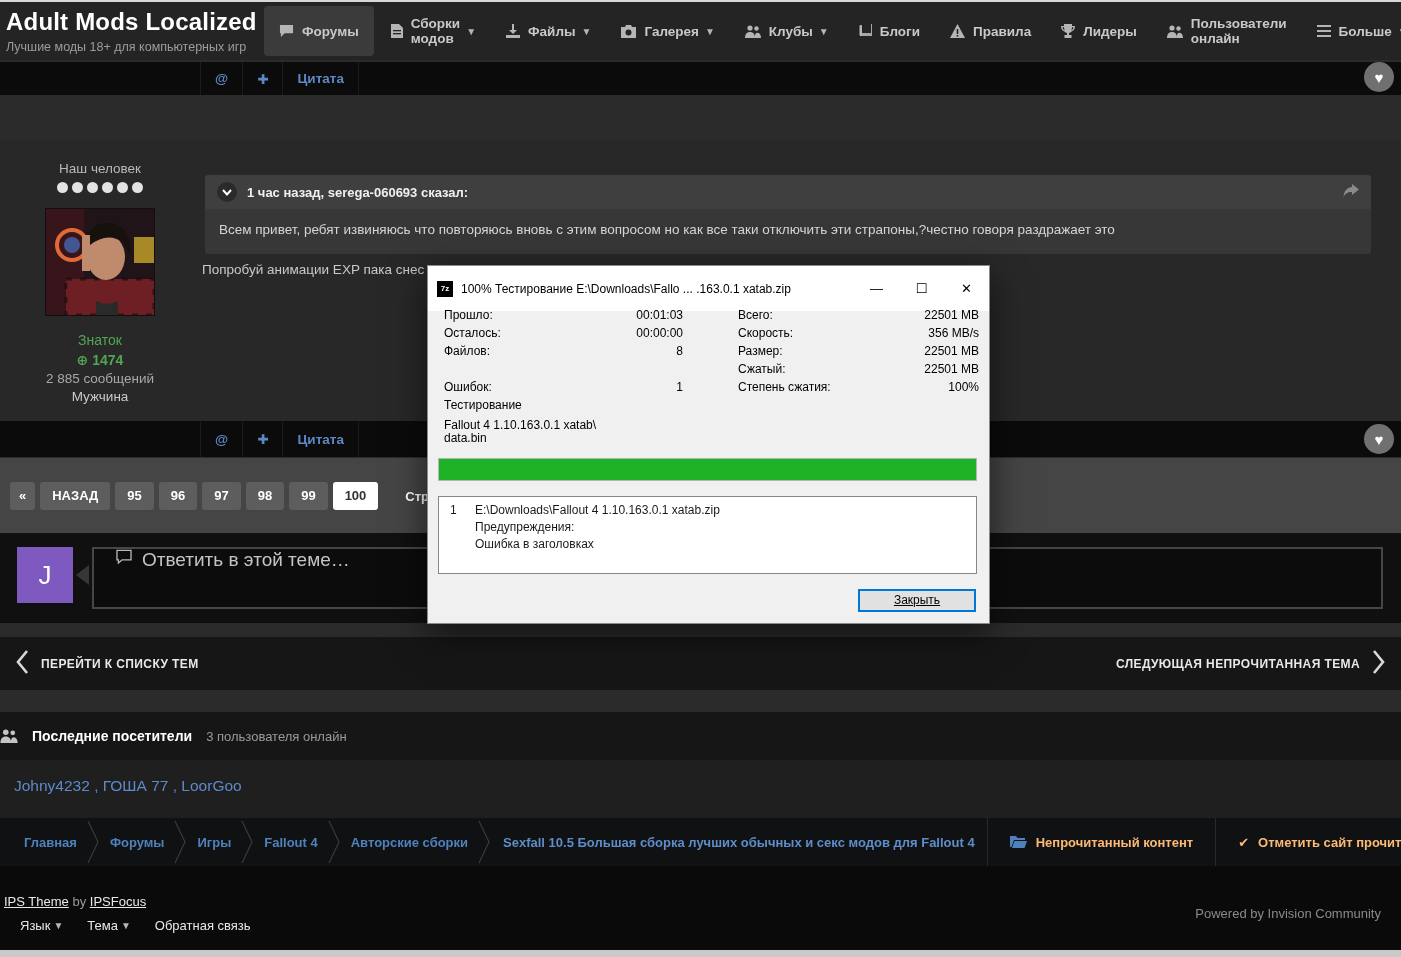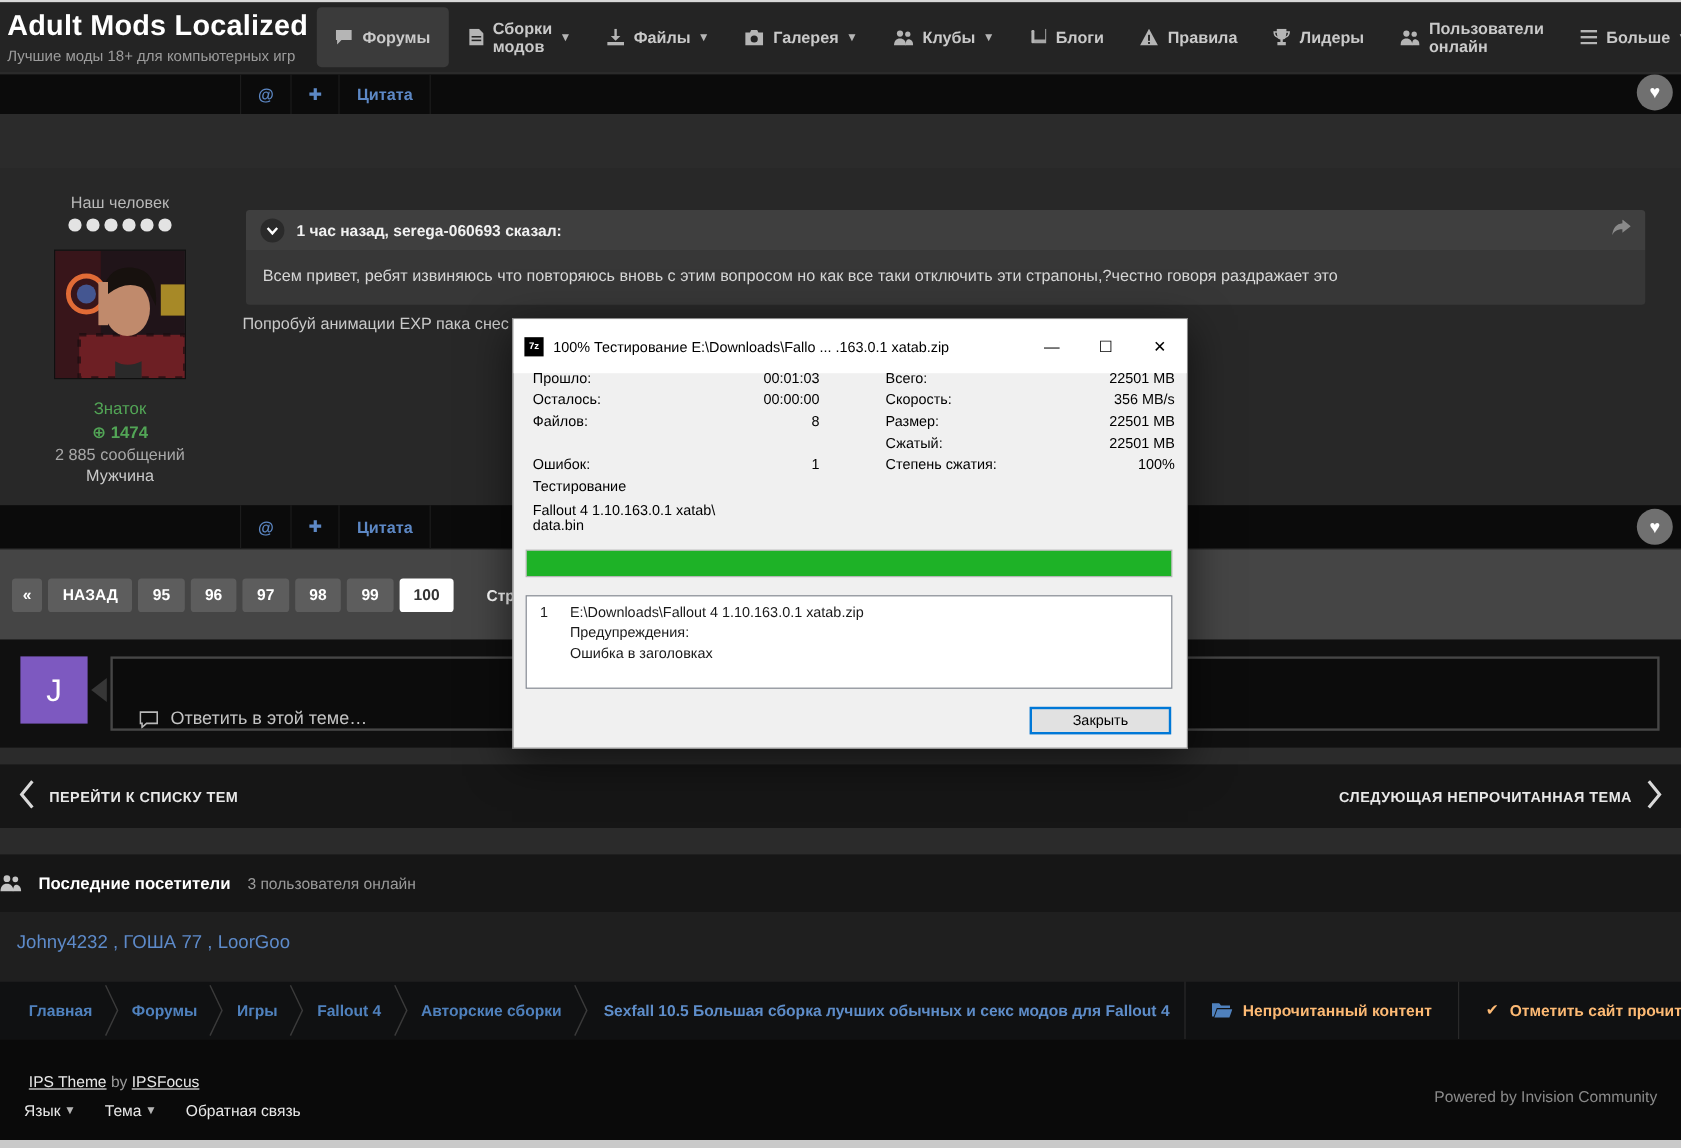--- a/index.html
+++ b/index.html
@@ -63,21 +63,21 @@
   .pg-row { position:absolute; left:10px; top:24px; display:flex; gap:5px; align-items:center; }
   .pg-btn { background:#5d5d5d; color:#fff; height:28px; line-height:28px; padding:0 12px; border-radius:3px; font-size:13px; font-weight:600; cursor:pointer; }
   .pg-btn.first { padding:0 9px; }
   .pg-btn.current { background:#fff; color:#333; }
   .pg-label { margin-left:22px; color:#fff; font-weight:700; font-size:13px; }
 
   
   .reply-sec { top:533px; height:90px; background:#101010; }
   .reply-avatar { position:absolute; left:17px; top:14px; width:56px; height:56px; background:#7d59c0; color:#fff; font-size:26px; display:flex; align-items:center; justify-content:center; cursor:pointer; }
   .reply-tail { position:absolute; left:76px; top:32px; width:0; height:0; border-top:10px solid transparent; border-bottom:10px solid transparent; border-right:13px solid #363636; }
-  .reply-input { position:absolute; left:92px; right:18px; top:14px; height:62px; background:#0c0c0c; border:2px solid #464646; display:flex; align-items:flex-end; gap:10px; padding-left:22px; color:#c4c4c4; font-size:15px; cursor:text; }
+  .reply-input { position:absolute; left:92px; right:18px; top:14px; height:62px; background:#0c0c0c; border:2px solid #464646; display:flex; align-items:flex-start; gap:10px; padding-left:22px; color:#c4c4c4; font-size:19px; cursor:text; }
 
   
   .topic-nav { top:637px; height:53px; background:#161616; }
   .tn-left { position:absolute; left:16px; top:0; height:100%; display:flex; align-items:center; gap:12px; color:#e8e8e8; font-weight:700; font-size:12px; letter-spacing:.4px; cursor:pointer; }
   .tn-right { position:absolute; right:16px; top:0; height:100%; display:flex; align-items:center; gap:12px; color:#e8e8e8; font-weight:700; font-size:12px; letter-spacing:.4px; cursor:pointer; }
 
   
   .vis-head { top:712px; height:48px; background:#161616; display:flex; align-items:center; gap:14px; }
   .vis-title { color:#fff; font-weight:700; font-size:14px; }
   .vis-online { color:#9a9a9a; font-size:13px; }
@@ -89,21 +89,21 @@
   .breadcrumb { top:818px; height:48px; background:#101112; display:flex; align-items:center; }
   .bc-left { display:flex; align-items:center; padding-left:14px; }
   .bc-item { color:#4f81bd; font-size:13px; font-weight:600; padding:0 10px; cursor:pointer; white-space:nowrap; }
   .bc-sep { display:flex; }
   .bc-current { color:#5e8dc9; font-size:13px; font-weight:600; padding:0 12px; white-space:nowrap; }
   .bc-right { margin-left:auto; display:flex; height:100%; }
   .bc-cell { display:flex; align-items:center; gap:9px; padding:0 22px; border-left:1px solid #2a2a2a; color:#fdba74; font-size:13px; font-weight:600; cursor:pointer; white-space:nowrap; }
 
   
   .footer { top:866px; height:84px; background:#0a0a0a; }
-  .ft-line1 { position:absolute; left:24px; top:28px; font-size:13px; color:#9a9a9a; }
+  .ft-line1 { position:absolute; left:4px; top:28px; font-size:13px; color:#9a9a9a; }
   .ft-link { color:#e8e8e8; text-decoration:underline; cursor:pointer; }
   .ft-line2 { position:absolute; left:20px; top:52px; display:flex; gap:24px; font-size:13px; color:#e8e8e8; }
   .ft-item { display:flex; gap:5px; align-items:center; cursor:pointer; }
   .powered { position:absolute; right:20px; top:40px; font-size:13px; color:#8a8a8a; }
   .bottomstrip { top:950px; height:7px; background:#c9c9c9; }
 
   
   .dialog { position:absolute; left:427px; top:265px; width:563px; height:359px; background:#f0f0f0; border:1px solid #8a8a8a; box-shadow:0 10px 34px rgba(0,0,0,.6); color:#000; font-size:12px; }
   .dlg-titlebar { position:absolute; left:0; right:0; top:0; height:45px; background:#fff; display:flex; align-items:center; }
   .dlg-icon { width:16px; height:16px; background:#000; color:#fff; font-size:8px; font-weight:700; display:flex; align-items:center; justify-content:center; margin-left:9px; }
@@ -118,21 +118,21 @@
   .col-rv { left:400px; top:40px; width:151px; text-align:right; }
   .dlg-op { position:absolute; left:16px; top:132px; font-size:12px; }
   .dlg-file1 { position:absolute; left:16px; top:152px; font-size:12px; }
   .dlg-file2 { position:absolute; left:16px; top:165px; font-size:12px; }
   .dlg-progress { position:absolute; left:10px; right:12px; top:192px; height:23px; background:#e6e6e6; border:1px solid #b6b6b6; }
   .dlg-progress-fill { height:100%; background:#1eb227; }
   .dlg-log { position:absolute; left:10px; right:12px; top:230px; height:78px; background:#fff; border:1px solid #828790; padding-top:5px; font-size:12px; color:#1a1a1a; }
   .log-row { height:17px; line-height:17px; position:relative; }
   .log-idx { position:absolute; left:11px; }
   .log-txt { position:absolute; left:36px; }
-  .dlg-close { position:absolute; right:13px; top:323px; width:118px; height:23px; background:#e1e1e1; border:2px solid #0078d7; text-align:center; line-height:19px; font-size:12px; cursor:pointer; }
+  .dlg-close { position:absolute; right:13px; top:323px; width:118px; height:23px; background:#e1e1e1; border:2px solid #0078d7; text-align:center; line-height:19px; font-size:12px; cursor:pointer;text-decoration:underline; }
 </style>
 </head>
 <body>
 
 <div class="page">
 
   <div class="band topstrip"></div>
 
   <div class="band navbar">
     <div class="site-title">Adult Mods Localized</div>

